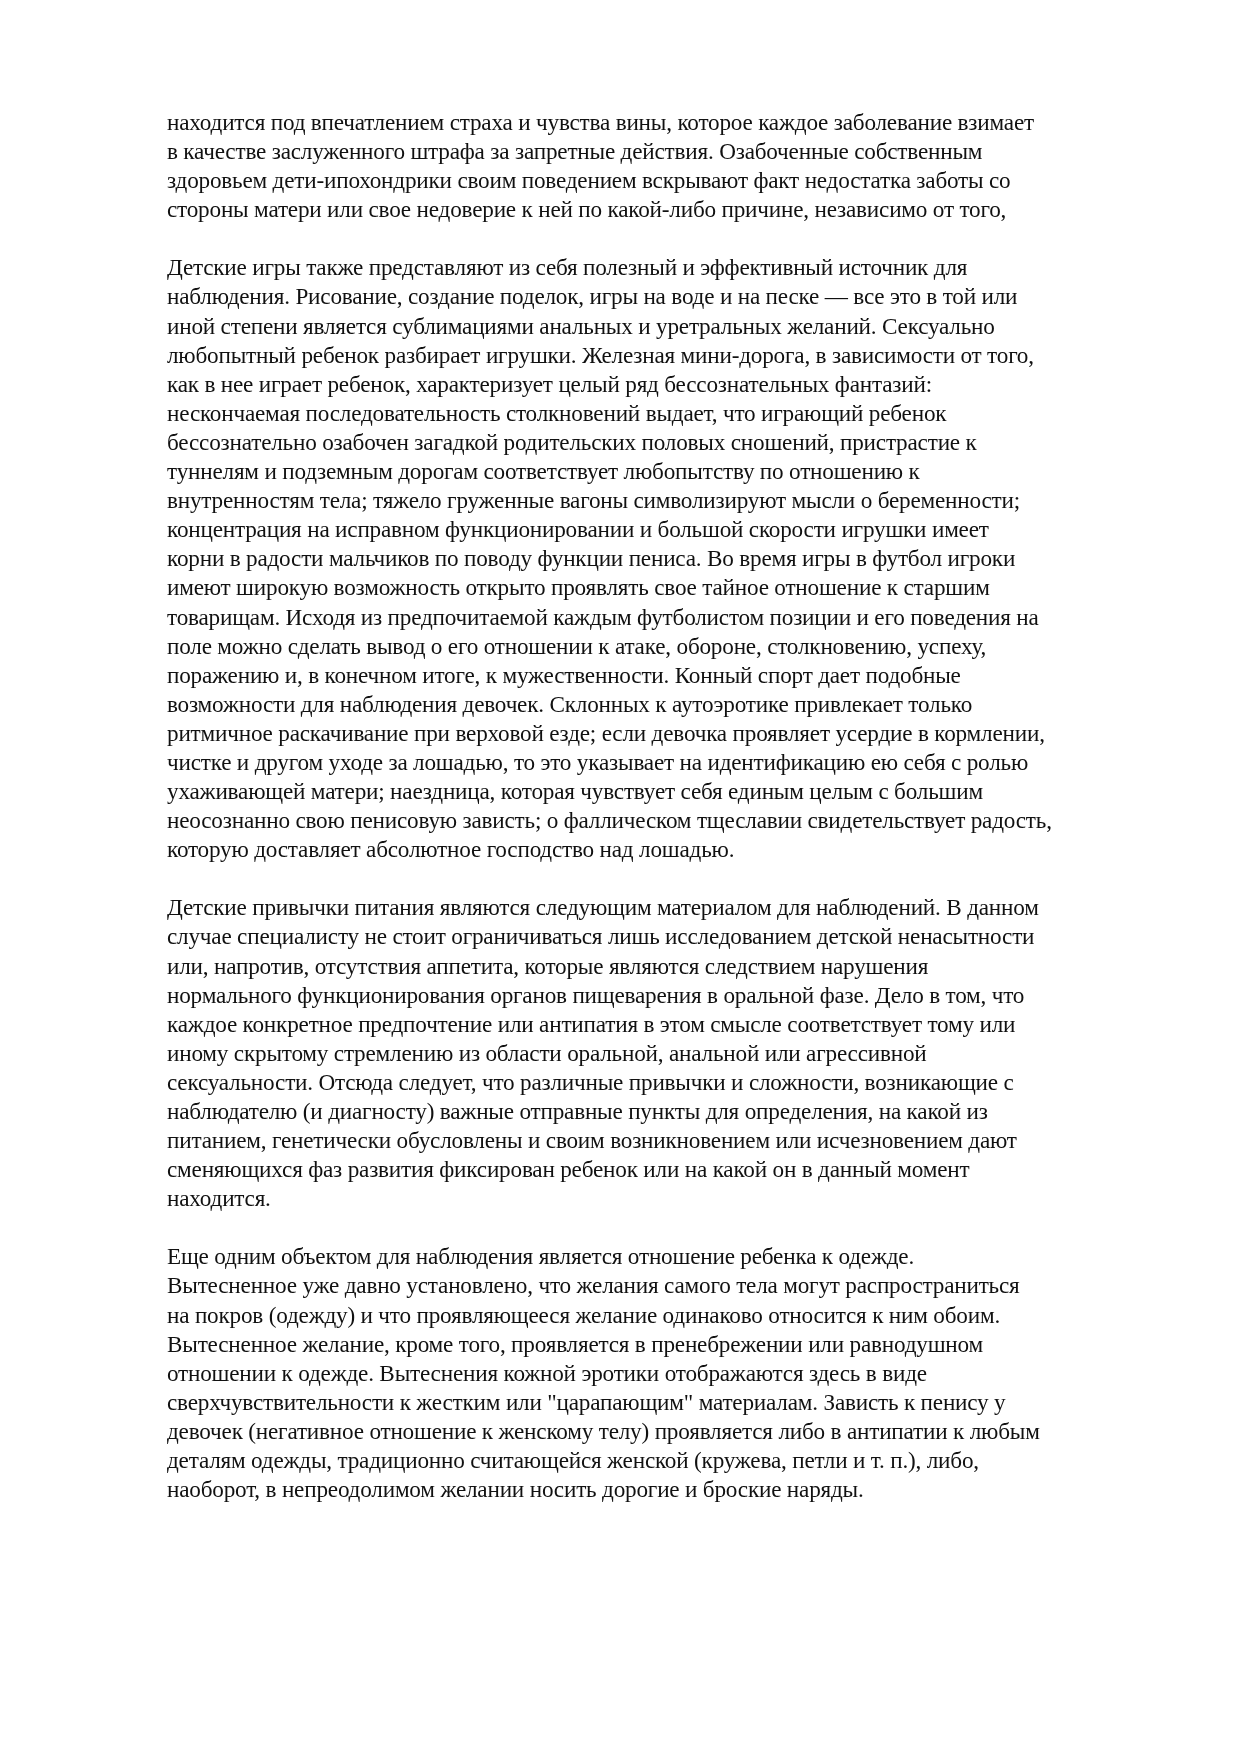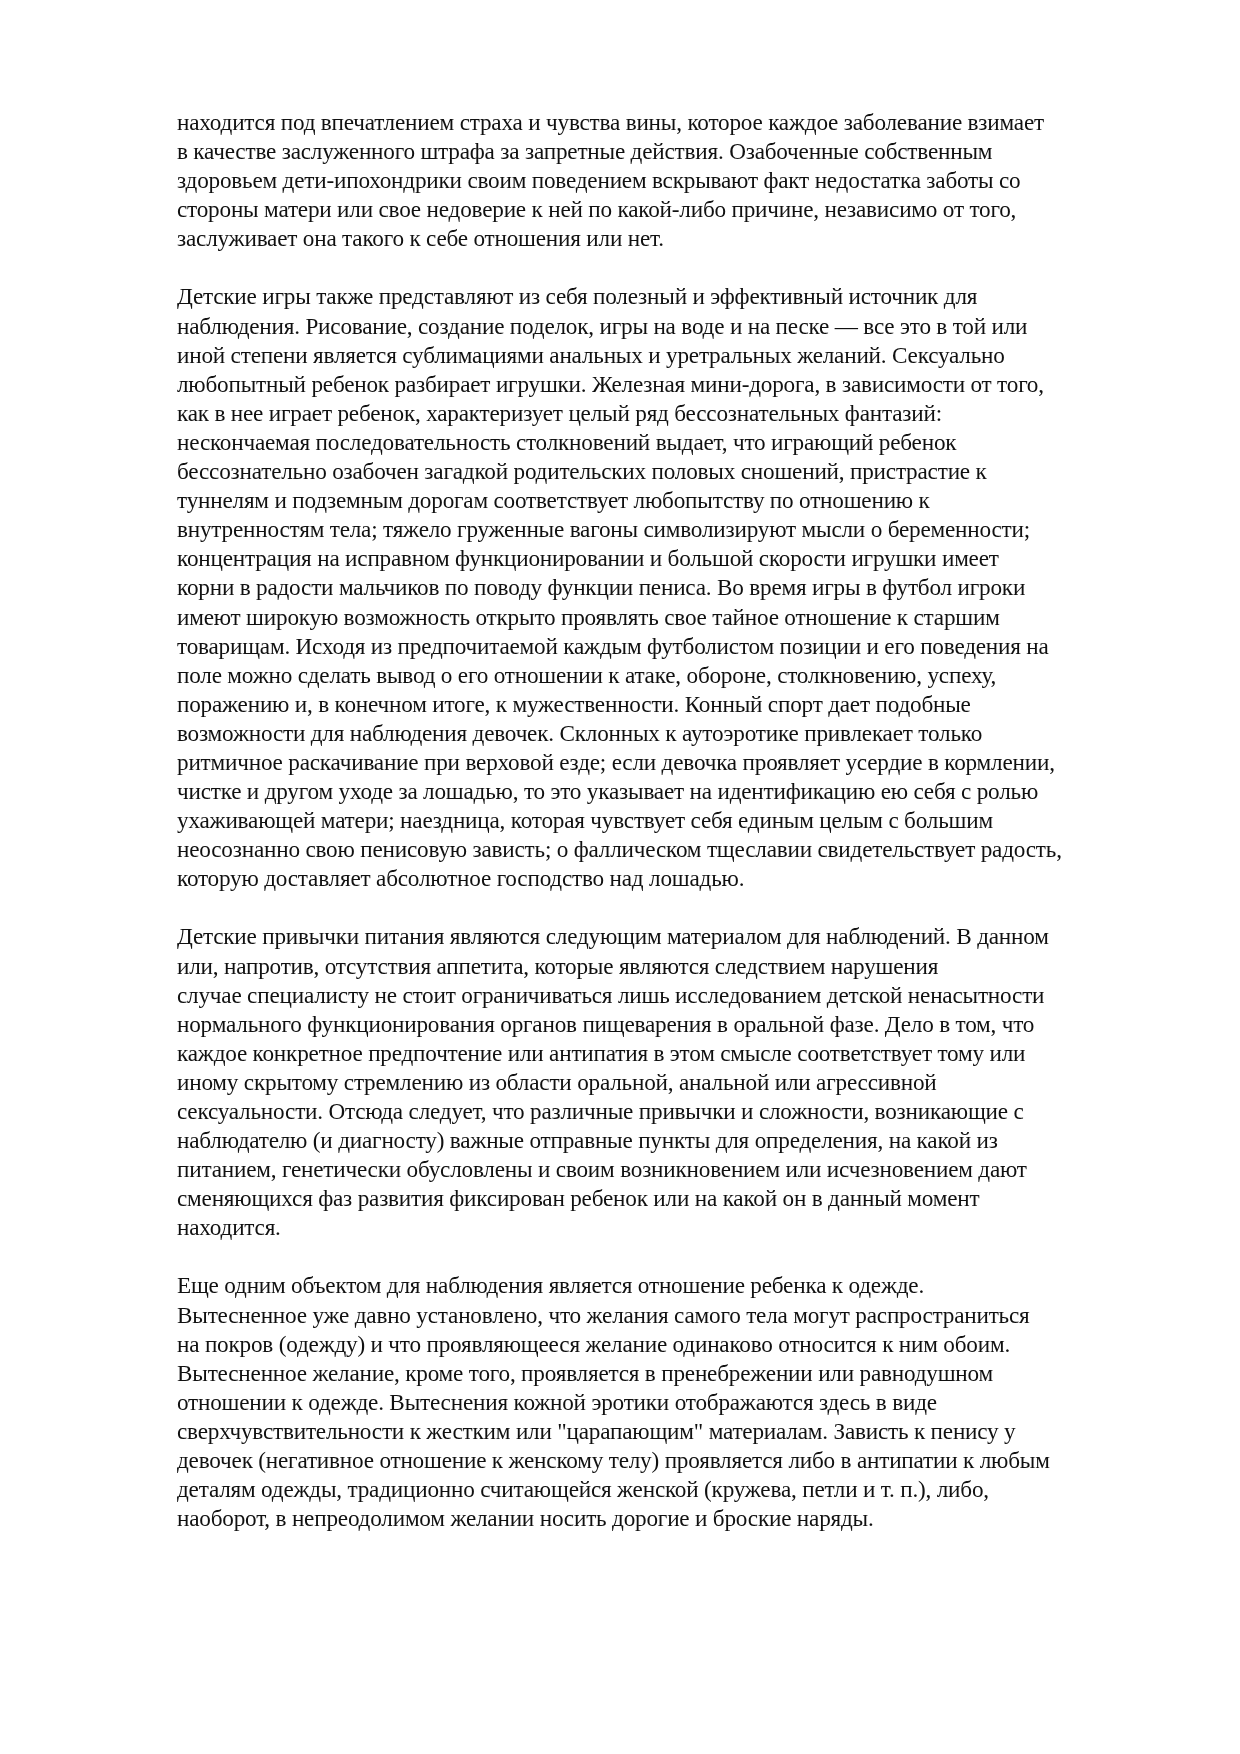--- a/index.html
+++ b/index.html
@@ -1,40 +1,39 @@
 <!DOCTYPE html>
 <html><head>
   <meta charset="utf-8">
   <style>
     html, body { margin: 0; padding: 0; background: #ffffff; }
     body { width: 1240px; height: 1754px; position: relative; overflow: hidden; }
     .page {
       position: absolute;
-      left: 177px;
+      left: 167px;
       top: 108px;
       width: 980px;
       font-family: "Liberation Serif", "DejaVu Serif", serif;
       font-size: 23.2px;
       line-height: 29.1px;
       color: #111111;
       letter-spacing: -0.2px;
     }
     .para { margin: 0 0 29px 0; }
     .line { display: block; white-space: nowrap; }
   </style>
 </head>
 <body>
 
 <div class="page" id="page">
     <div class="para">
       <span class="line">находится под впечатлением страха и чувства вины, которое каждое заболевание взимает</span>
       <span class="line">в качестве заслуженного штрафа за запретные действия. Озабоченные собственным</span>
       <span class="line">здоровьем дети-ипохондрики своим поведением вскрывают факт недостатка заботы со</span>
       <span class="line">стороны матери или свое недоверие к ней по какой-либо причине, независимо от того,</span>
-      <span class="line">заслуживает она такого к себе отношения или нет.</span>
     </div>
     <div class="para">
       <span class="line">Детские игры также представляют из себя полезный и эффективный источник для</span>
       <span class="line">наблюдения. Рисование, создание поделок, игры на воде и на песке — все это в той или</span>
       <span class="line">иной степени является сублимациями анальных и уретральных желаний. Сексуально</span>
       <span class="line">любопытный ребенок разбирает игрушки. Железная мини-дорога, в зависимости от того,</span>
       <span class="line">как в нее играет ребенок, характеризует целый ряд бессознательных фантазий:</span>
       <span class="line">нескончаемая последовательность столкновений выдает, что играющий ребенок</span>
       <span class="line">бессознательно озабочен загадкой родительских половых сношений, пристрастие к</span>
       <span class="line">туннелям и подземным дорогам соответствует любопытству по отношению к</span>
@@ -47,22 +46,22 @@
       <span class="line">поражению и, в конечном итоге, к мужественности. Конный спорт дает подобные</span>
       <span class="line">возможности для наблюдения девочек. Склонных к аутоэротике привлекает только</span>
       <span class="line">ритмичное раскачивание при верховой езде; если девочка проявляет усердие в кормлении,</span>
       <span class="line">чистке и другом уходе за лошадью, то это указывает на идентификацию ею себя с ролью</span>
       <span class="line">ухаживающей матери; наездница, которая чувствует себя единым целым с большим</span>
       <span class="line">неосознанно свою пенисовую зависть; о фаллическом тщеславии свидетельствует радость,</span>
       <span class="line">которую доставляет абсолютное господство над лошадью.</span>
     </div>
     <div class="para">
       <span class="line">Детские привычки питания являются следующим материалом для наблюдений. В данном</span>
+      <span class="line">случае специалисту не стоит ограничиваться лишь исследованием детской ненасытности</span>
       <span class="line">или, напротив, отсутствия аппетита, которые являются следствием нарушения</span>
-      <span class="line">случае специалисту не стоит ограничиваться лишь исследованием детской ненасытности</span>
       <span class="line">нормального функционирования органов пищеварения в оральной фазе. Дело в том, что</span>
       <span class="line">каждое конкретное предпочтение или антипатия в этом смысле соответствует тому или</span>
       <span class="line">иному скрытому стремлению из области оральной, анальной или агрессивной</span>
       <span class="line">сексуальности. Отсюда следует, что различные привычки и сложности, возникающие с</span>
       <span class="line">наблюдателю (и диагносту) важные отправные пункты для определения, на какой из</span>
       <span class="line">питанием, генетически обусловлены и своим возникновением или исчезновением дают</span>
       <span class="line">сменяющихся фаз развития фиксирован ребенок или на какой он в данный момент</span>
       <span class="line">находится.</span>
     </div>
     <div class="para">

